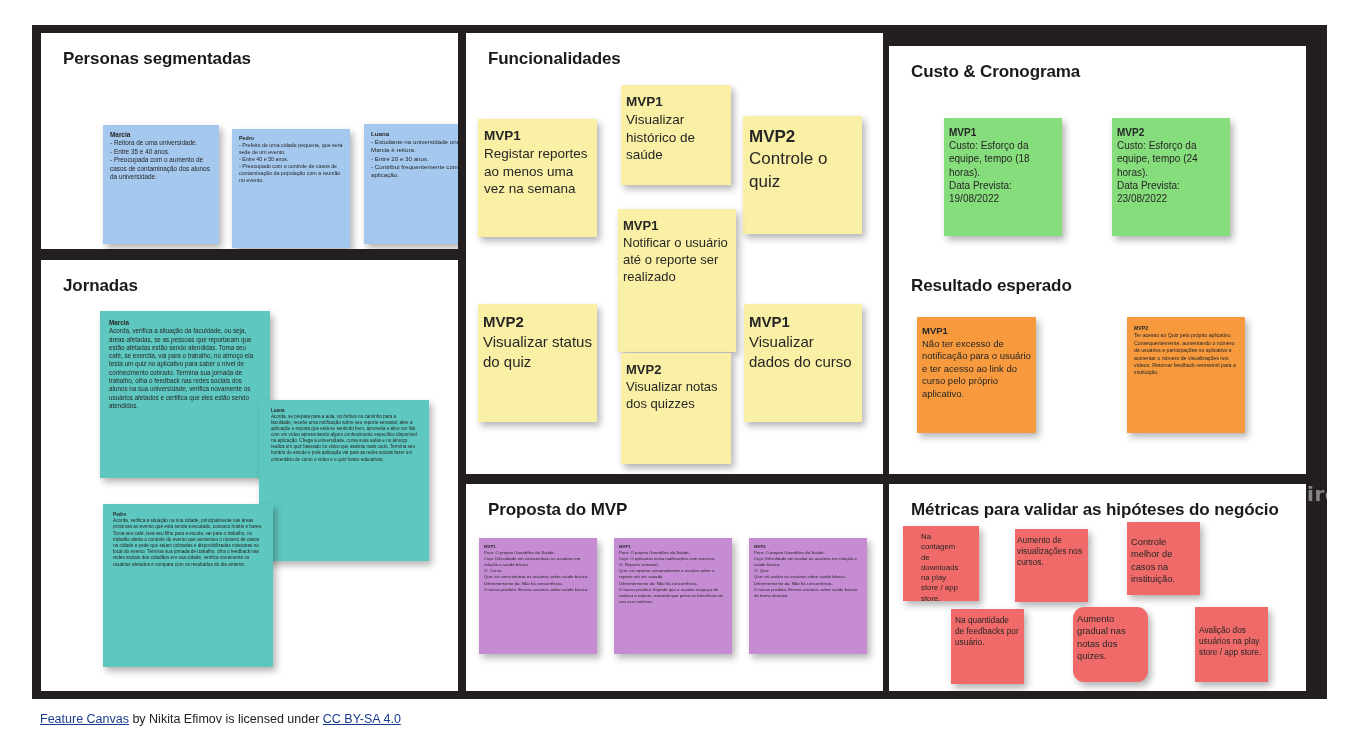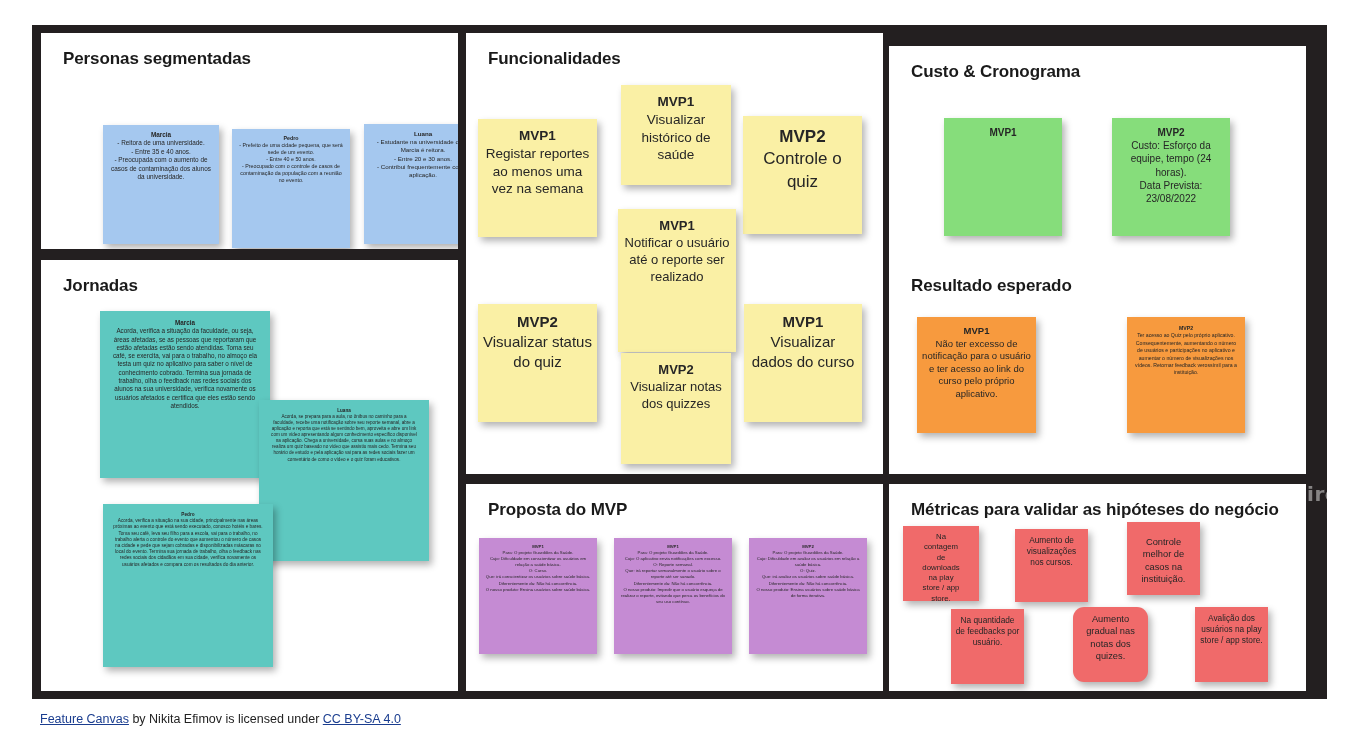--- a/index.html
+++ b/index.html
@@ -31,21 +31,21 @@
     left: 22px; top: 16px;
     font-size: 17px;
     font-weight: bold;
     color: #1a1a1a;
     letter-spacing: -0.1px;
     white-space: nowrap;
   }
   .note {
     position: absolute;
     padding: 6px 7px;
-    text-align: center;
+    text-align: left;
     color: #262626;
     line-height: 1.32;
     box-shadow: 3px 4px 7px rgba(0,0,0,0.30);
     overflow: hidden;
     word-wrap: break-word;
   }
   .note .hd { font-weight: bold; display: block; }
   .note .bd { display: block; }
   
   .n-blue   { background: #a5c8ef; }
@@ -202,20 +202,22 @@
 Diferentemente da: Não há concorrência.
 O nosso produto: Ensina usuários sobre saúde básica de forma iterativa.</span>
     </div>
   </div>
 
   <div class="panel" style="left:889px; top:46px; width:417px; height:216px;">
     <div class="panel-title">Custo &amp; Cronograma</div>
 
     <div class="note n-green" style="left:55px; top:72px; width:118px; height:118px; font-size:10px; padding:8px 5px;">
       <span class="hd">MVP1</span>
+      <span class="bd" style="white-space:pre-line;">Custo: Esforço da equipe, tempo (18 horas).
+Data Prevista: 19/08/2022</span>
     </div>
 
     <div class="note n-green" style="left:223px; top:72px; width:118px; height:118px; font-size:10px; padding:8px 5px;">
       <span class="hd">MVP2</span>
       <span class="bd" style="white-space:pre-line;">Custo: Esforço da equipe, tempo (24 horas).
 Data Prevista: 23/08/2022</span>
     </div>
   </div>
 
   <div class="panel" style="left:889px; top:260px; width:417px; height:214px;">
@@ -232,37 +234,37 @@
     </div>
   </div>
 
   <div class="panel" style="left:889px; top:484px; width:417px; height:207px;">
     <div class="panel-title">Métricas para validar as hipóteses do negócio</div>
 
     <div class="note n-pink" style="left:14px; top:42px; width:76px; height:75px; font-size:7.8px; padding:6px 18px;">
       <span class="bd">Na contagem de downloads na play store / app store.</span>
     </div>
 
-    <div class="note n-pink" style="left:126px; top:45px; width:73px; height:73px; font-size:8.3px; padding:6px 8px;">
+    <div class="note n-pink" style="left:126px; top:45px; width:73px; height:73px; font-size:8.3px; padding:6px 2px;">
       <span class="bd">Aumento de visualizações nos cursos.</span>
     </div>
 
     <div class="note n-pink" style="left:238px; top:38px; width:73px; height:73px; font-size:9.3px; padding:14px 4px;">
       <span class="bd">Controle melhor de casos na instituição.</span>
     </div>
 
     <div class="note n-pink" style="left:62px; top:125px; width:73px; height:75px; font-size:8.3px; padding:6px 4px;">
       <span class="bd">Na quantidade de feedbacks por usuário.</span>
     </div>
 
     <div class="note n-pink" style="left:184px; top:123px; width:75px; height:75px; font-size:9.3px; padding:6px 4px;border-radius:11px;">
       <span class="bd">Aumento gradual nas notas dos quizes.</span>
     </div>
 
-    <div class="note n-pink" style="left:306px; top:123px; width:73px; height:75px; font-size:8.3px; padding:6px 4px;">
+    <div class="note n-pink" style="left:306px; top:123px; width:73px; height:75px; font-size:8.3px; padding:18px 4px;">
       <span class="bd">Avalição dos usuários na play store / app store.</span>
     </div>
   </div>
 
   <div id="miro">miro</div>
 
   <div id="footer">
     <a href="#">Feature Canvas</a><span> by Nikita Efimov is licensed under </span><a href="#">CC BY-SA 4.0</a>
   </div>
 

